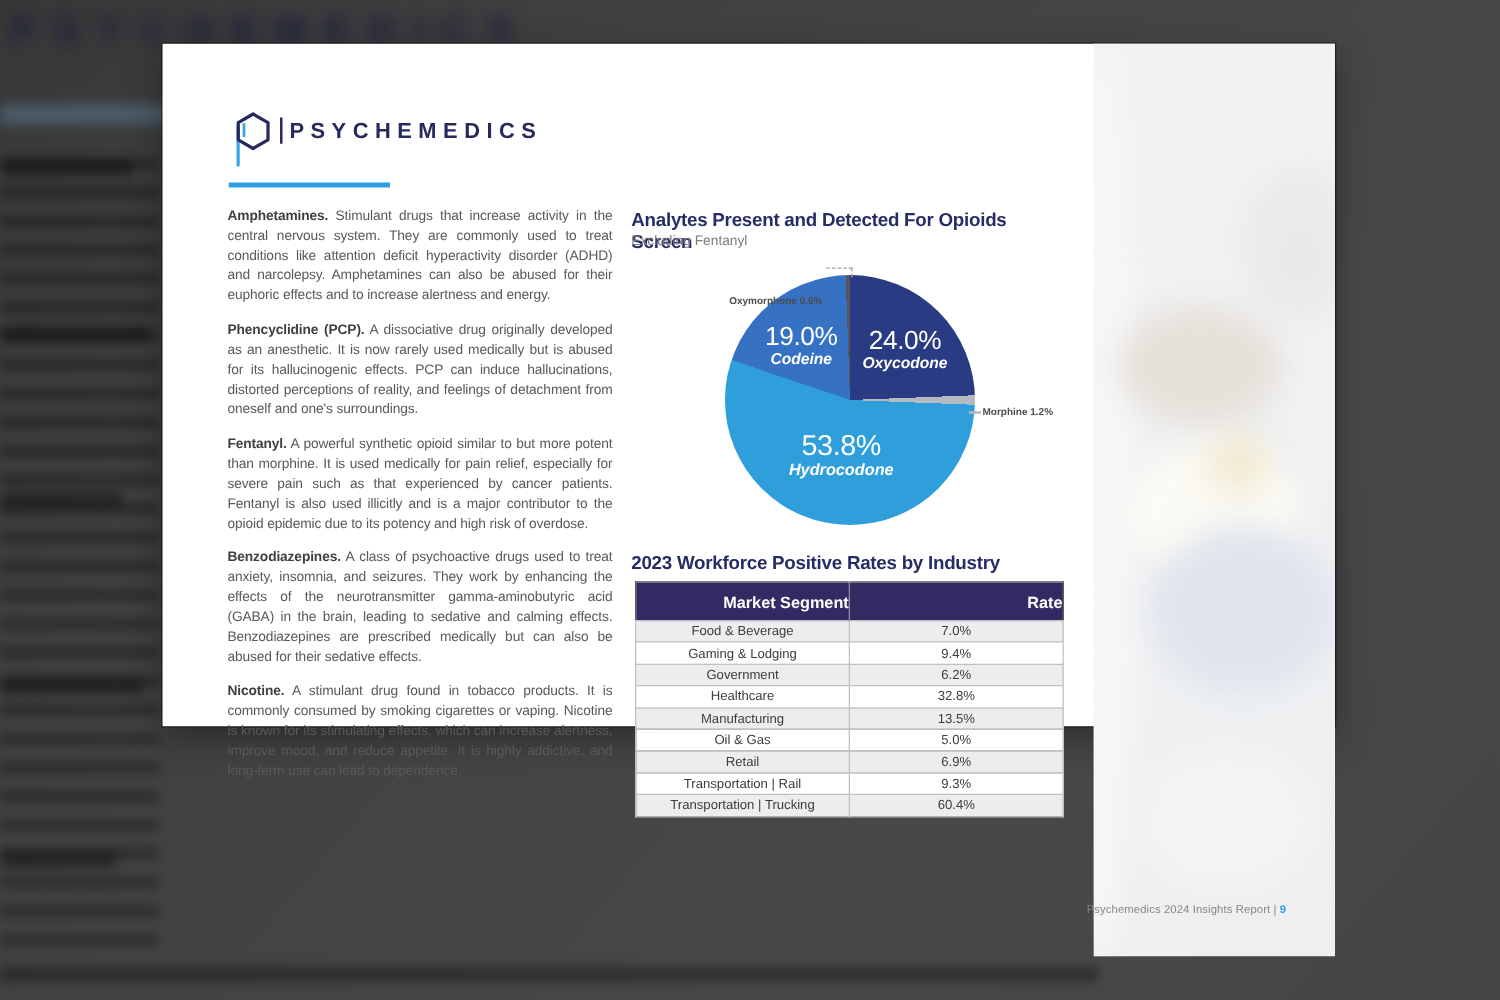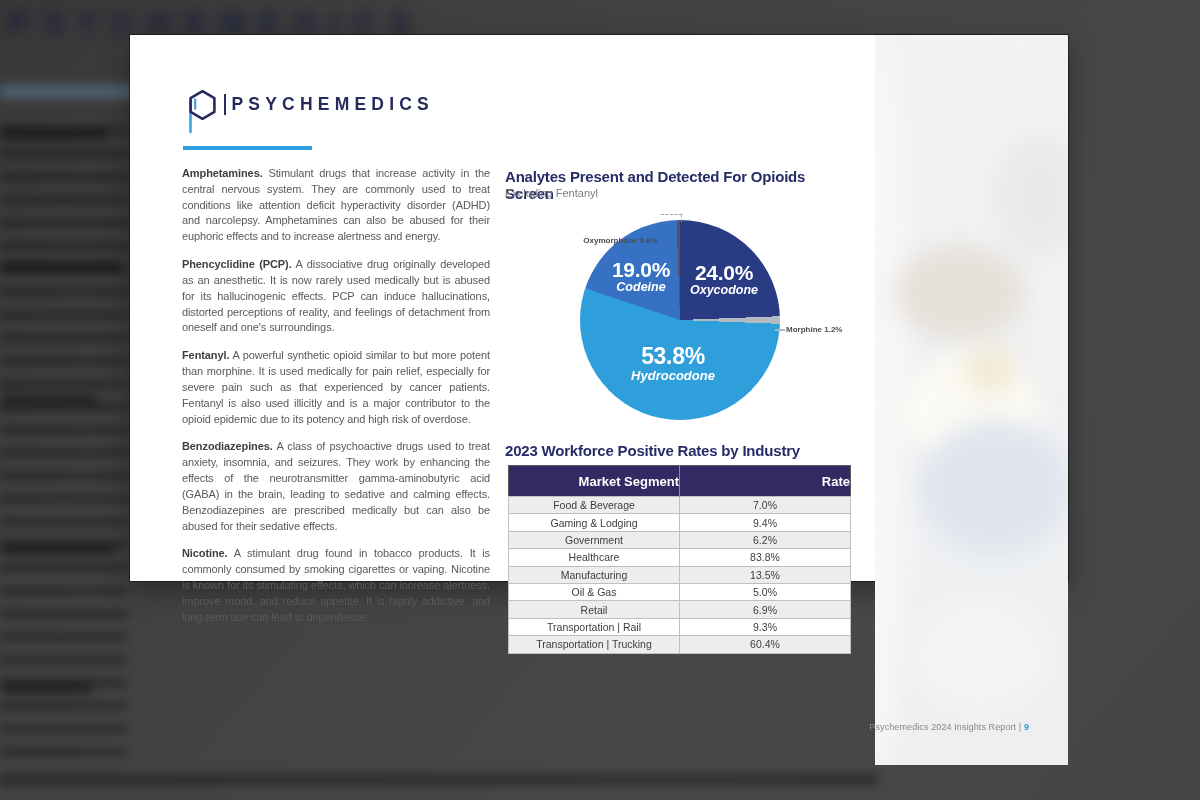--- a/index.html
+++ b/index.html
@@ -43,21 +43,21 @@
   .c-title { position:absolute; left:375px; width:352px; text-align:left;
     color:#262c66; font-weight:bold; }
   .t-analytes { top:133px; font-size:15px; letter-spacing:-0.2px; }
   .t-excluding { top:152px; font-size:11px; font-weight:normal; color:#7b7c7f; }
   .t-workforce { top:407px; font-size:15px; letter-spacing:-0.2px; }
 
   
   .pie { position:absolute; left:450px; top:185px; width:200px; height:200px; border-radius:50%; }
   .slice-label { position:absolute; transform:translate(-50%,-50%); text-align:center;
     color:#ffffff; white-space:nowrap; }
-  .slice-label .pct { font-weight:bold; font-size:21px; letter-spacing:-0.3px; line-height:1.0; }
+  .slice-label .pct { font-weight:normal; font-size:21px; letter-spacing:-0.3px; line-height:1.0; }
   .slice-label .nm { font-weight:bold; font-style:italic; font-size:12.5px; line-height:1.2; }
   .slice-label.big .pct { font-size:23px; }
   .slice-label.big .nm { font-size:13px; }
   .callout { position:absolute; font-size:8px; font-weight:bold; color:#4b4c50; white-space:nowrap; }
   .co-oxymorphone { left:440px; top:201px; width:88px; text-align:right; }
   .co-morphine { left:656px; top:290px; }
   .dash-h { position:absolute; left:531px; top:179px; width:21px; height:0;
     border-top:1.5px dashed #a2a3a6; }
   .dash-v { position:absolute; left:551px; top:179px; width:0; height:8px;
     border-left:1.5px dashed #a2a3a6; }
@@ -170,21 +170,21 @@
       <tr>
           <td>Gaming &amp; Lodging</td>
           <td>9.4%</td>
         </tr>
       <tr>
           <td>Government</td>
           <td>6.2%</td>
         </tr>
       <tr>
           <td>Healthcare</td>
-          <td>83.8%</td>
+          <td>32.8%</td>
         </tr>
       <tr>
           <td>Manufacturing</td>
           <td>13.5%</td>
         </tr>
       <tr>
           <td>Oil &amp; Gas</td>
           <td>5.0%</td>
         </tr>
       <tr>

